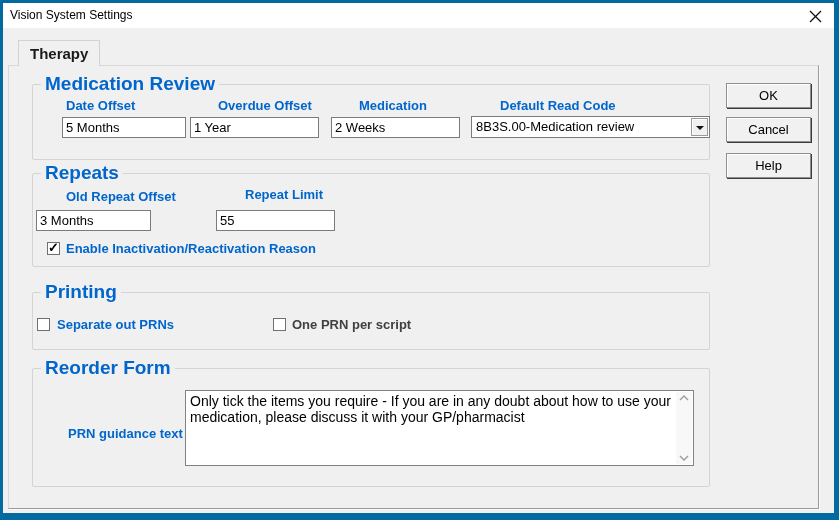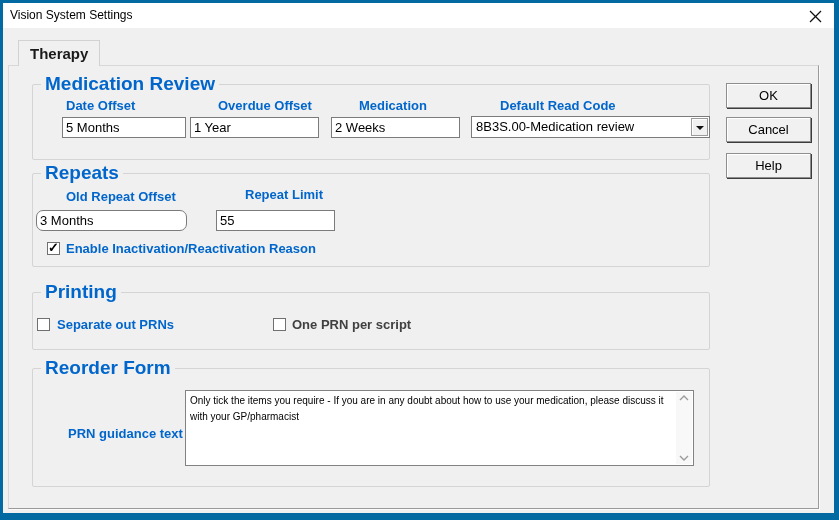--- a/index.html
+++ b/index.html
@@ -45,21 +45,21 @@
   
   .checkbox { position:absolute; width:13px; height:13px; background:#fff; border:1px solid #707070; }
   .checkbox.checked::after { content:"\2713"; position:absolute; left:0px; top:-3px;
                              font-size:13px; font-weight:bold; color:#000; }
   .cb-label { position:absolute; font-size:13px; font-weight:bold; white-space:nowrap; }
   .cb-label.blue { color:#0066CC; }
   .cb-label.dark { color:#404040; }
 
   
   .textbox { position:absolute; background:#fff; border:1px solid #828282; }
-  .textbox-text { position:absolute; left:4px; top:2px; right:20px; font-size:10px; line-height:16px; color:#000; }
+  .textbox-text { position:absolute; left:4px; top:2px; right:20px; font-size:14px; line-height:16px; color:#000; }
   .vscroll { position:absolute; top:1px; right:1px; bottom:1px; width:16px; background:#f8f8f8; }
   .vscroll .up   { position:absolute; top:3px; left:3px; }
   .vscroll .down { position:absolute; bottom:3px; left:3px; }
 
   
   .btn { position:absolute; width:85px; height:25px; background:#f1f1f1;
          border:1px solid #8e8e8e; box-shadow:1px 1px 0 #3c3c3c, inset 1px 1px 0 #ffffff;
          font-family:"Liberation Sans", sans-serif; font-size:13px; color:#000;
          text-align:center; line-height:23px; cursor:pointer; }
 </style>
@@ -104,21 +104,21 @@
           </span>
         </div>
       </div>
 
       <div class="group" style="left:23px; top:107px; width:678px; height:94px;">
         <span class="group-title">Repeats</span>
 
         <span class="field-label" style="left:5px;   top:15px;">Old Repeat Offset</span>
         <span class="field-label" style="left:184px; top:13px;">Repeat Limit</span>
 
-        <input class="text-input" style="left: 3px; top: 36px; width: 151px; border-radius: 7px;" value="3 Months">
+        <input class="text-input" style="left: 3px; top: 36px; width: 115px;" value="3 Months">
         <input class="text-input" style="left: 183px; top: 36px; width: 119px;" value="55">
 
         <span class="checkbox checked" style="left:14px; top:68px;"></span>
         <span class="cb-label blue" style="left:33px; top:67px;">Enable Inactivation/Reactivation Reason</span>
       </div>
 
       <div class="group" style="left:23px; top:226px; width:678px; height:58px;">
         <span class="group-title">Printing</span>
 
         <span class="checkbox" style="left:4px; top:25px;"></span>

